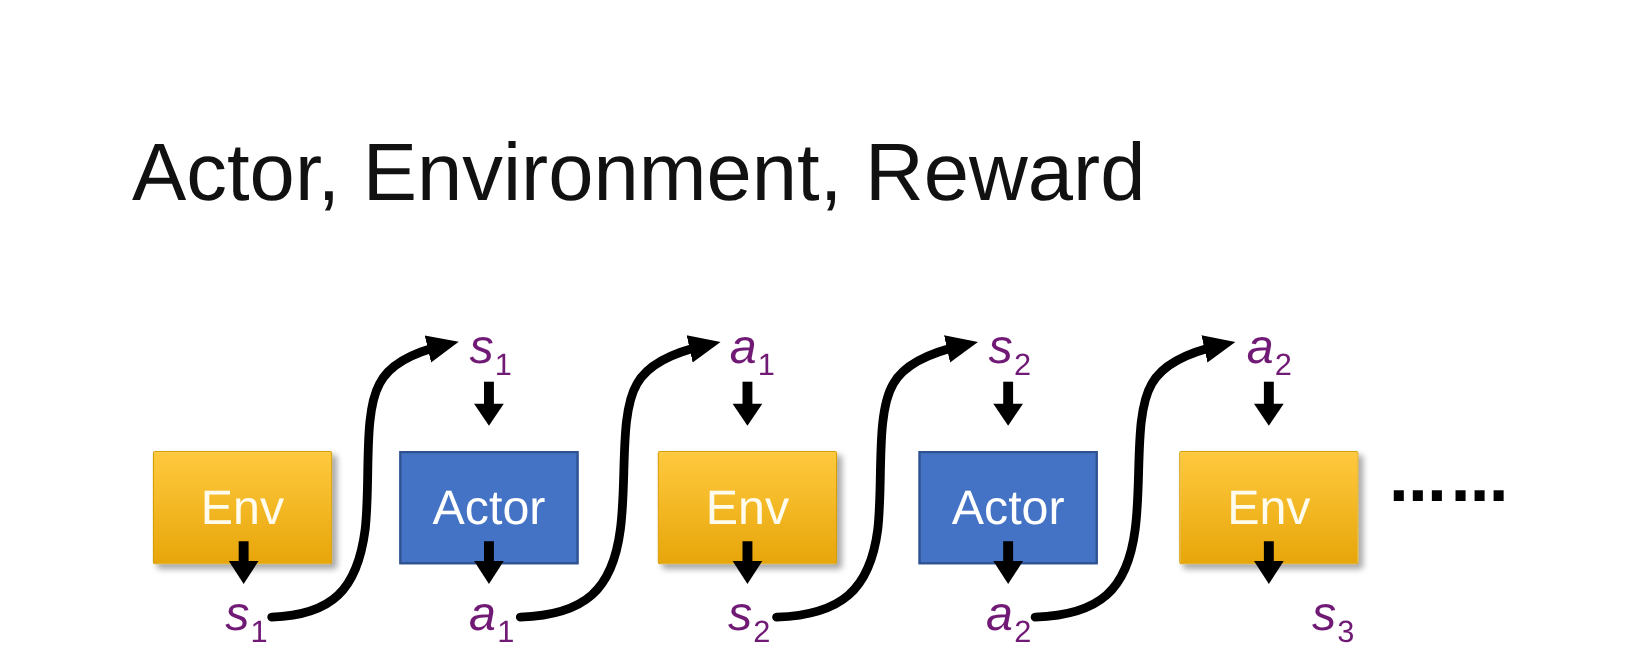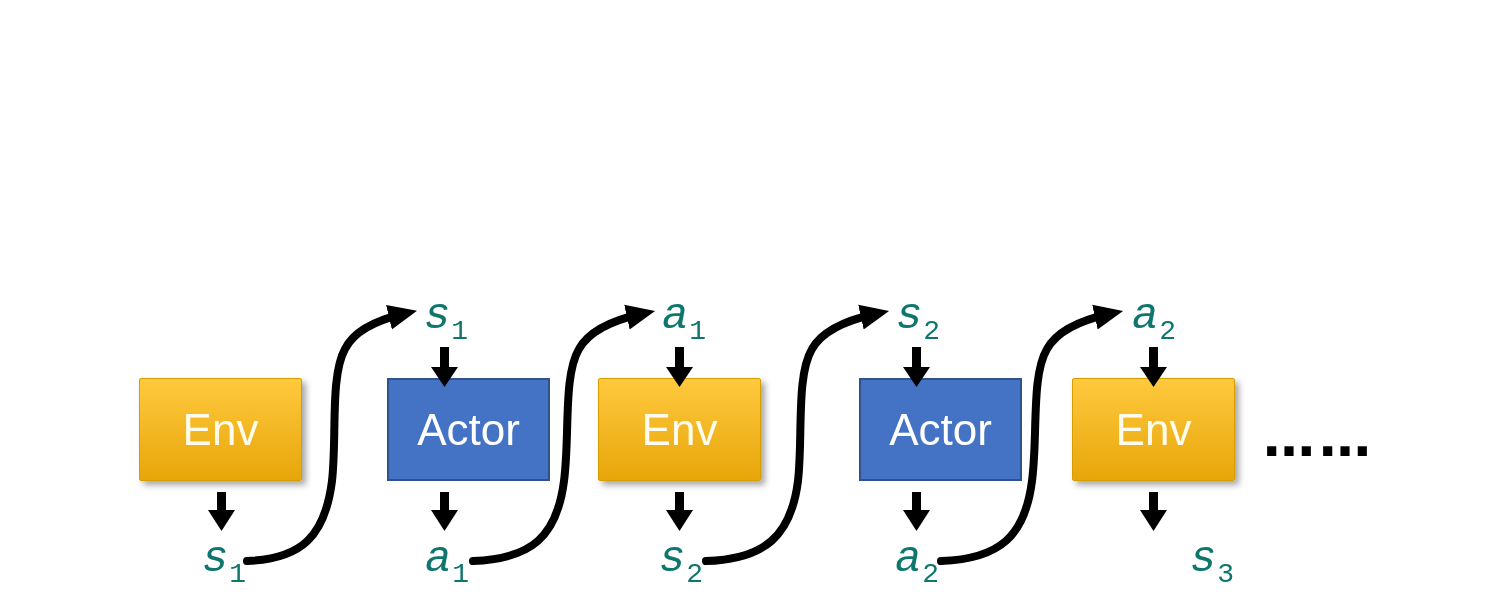--- a/index.html
+++ b/index.html
@@ -20,50 +20,49 @@
     font-size: 74px;
     font-weight: 300;
     letter-spacing: 0px;
     color: var(--title-text, #111111);
     line-height: 1.05;
     white-space: nowrap;
   }
 
   .node {
     position: absolute;
-    top: 378px;
+    top: 410px;
     width: 163px;
     height: 103px;
     display: flex;
     align-items: center;
     justify-content: center;
     font-size: 44px;
     line-height: 1;
     box-sizing: border-box;
   }
   .node.env {
     background: linear-gradient(180deg, var(--env-top, #FFC93E) 0%, var(--env-bottom, #E7A60A) 100%);
     border: 1px solid var(--env-border, #D89E00);
     color: var(--env-text, #FFFCEE);
     box-shadow: 4px 4px 6px rgba(0,0,0,0.35);
     border-radius: 2px;
   }
   .node.actor {
     background: var(--actor-fill, #4472C4);
     border: 2px solid var(--actor-border, #2F528F);
     color: var(--actor-text, #FFFFFF);
-    margin-left: 24px;
   }
 
   .mlabel {
     position: absolute;
     transform: translateX(-50%);
     white-space: nowrap;
-    color: #0f766e;
-    font-family: Liberation Mono, monospace;
+    color: #701a75;
+    font-family: Liberation Sans, sans-serif;
     font-size: 44px;
     line-height: 1;
   }
   .mlabel .base { font-style: italic; }
   .mlabel sub {
     font-style: normal;
     font-size: 28px;
     line-height: 1;
     vertical-align: -11px;
     margin-left: 1px;
@@ -90,20 +89,21 @@
   }
   svg .stem   { stroke: var(--arrow, #000); stroke-width: 9; }
   svg .head   { fill: var(--arrow, #000); }
   svg .scurve { stroke: var(--arrow, #000); stroke-width: 8; fill: none; stroke-linecap: round; }
 </style>
 </head>
 <body>
 
 <div class="slide">
 
+  <div class="title">Actor, Environment, Reward</div>
 
   <div class="node env" style="left:139px">
     <span>Env</span>
   </div>
   <div class="node actor" style="left:363px">
     <span>Actor</span>
   </div>
   <div class="node env" style="left:598px">
     <span>Env</span>
   </div>

